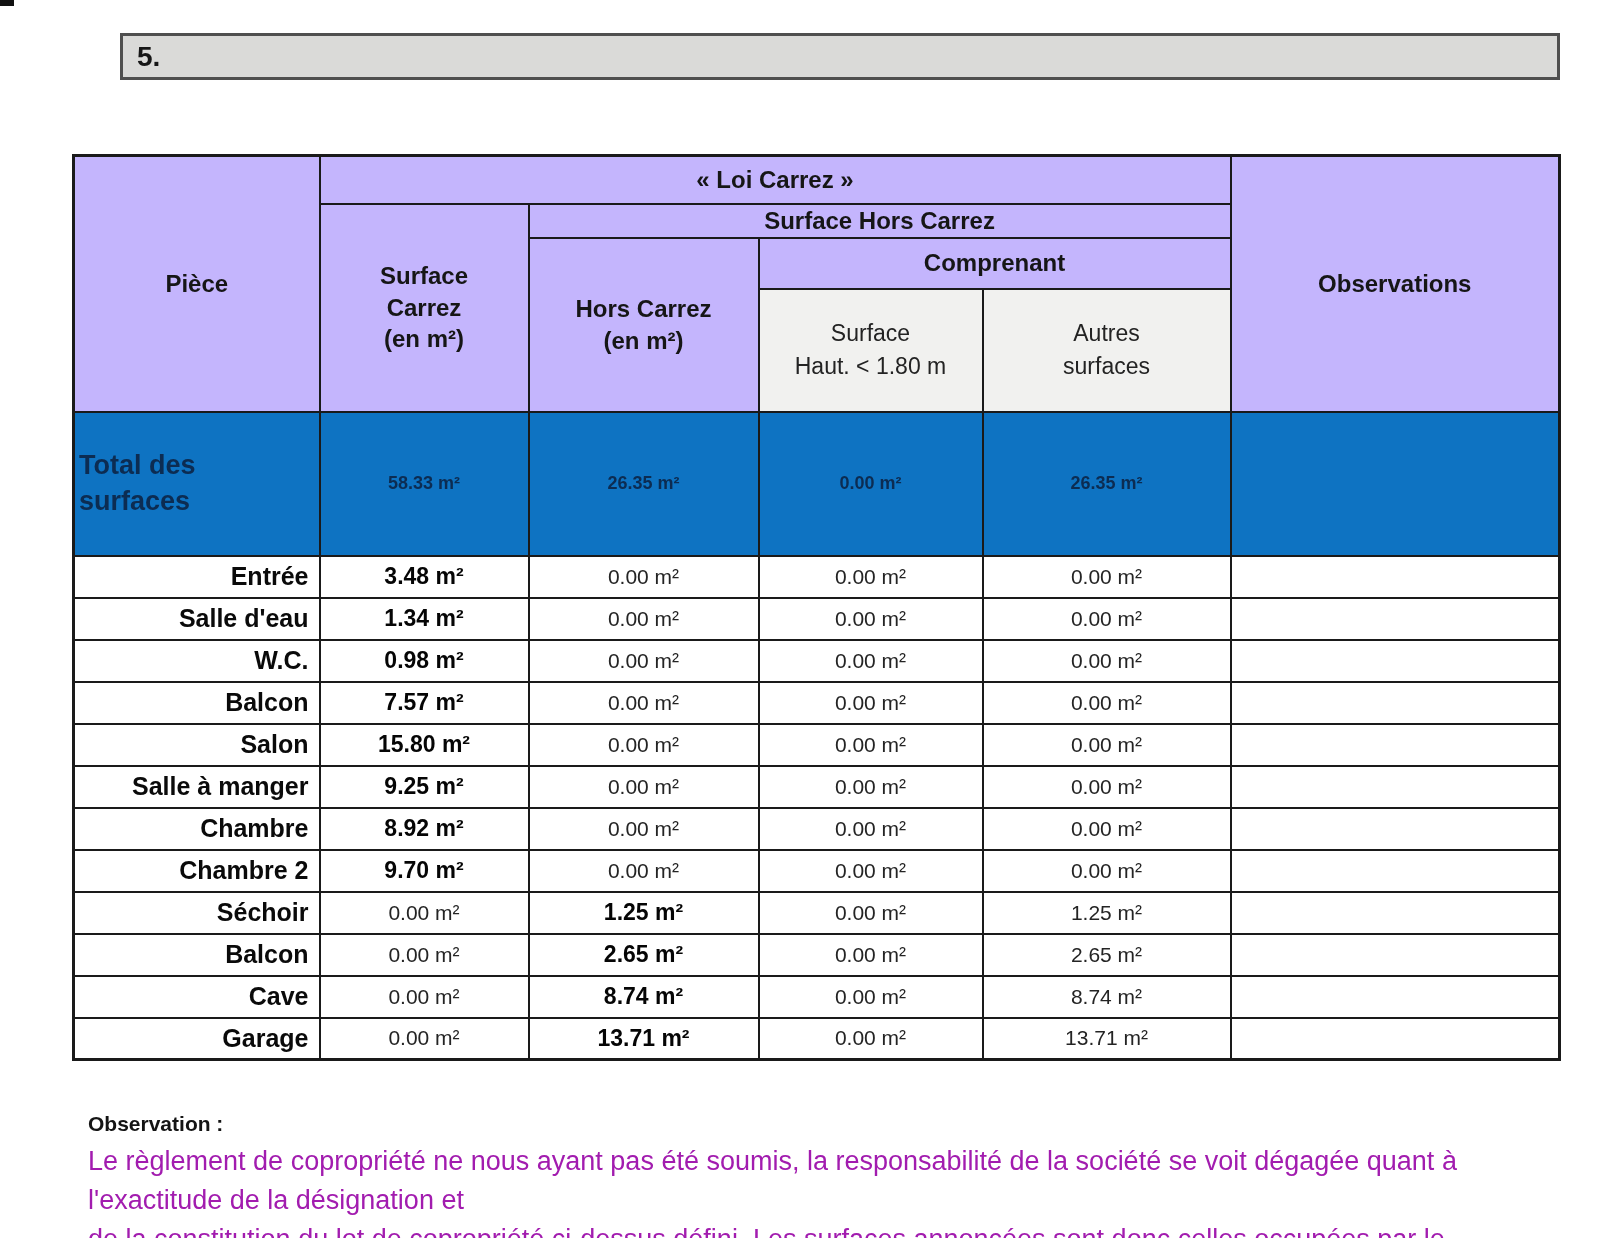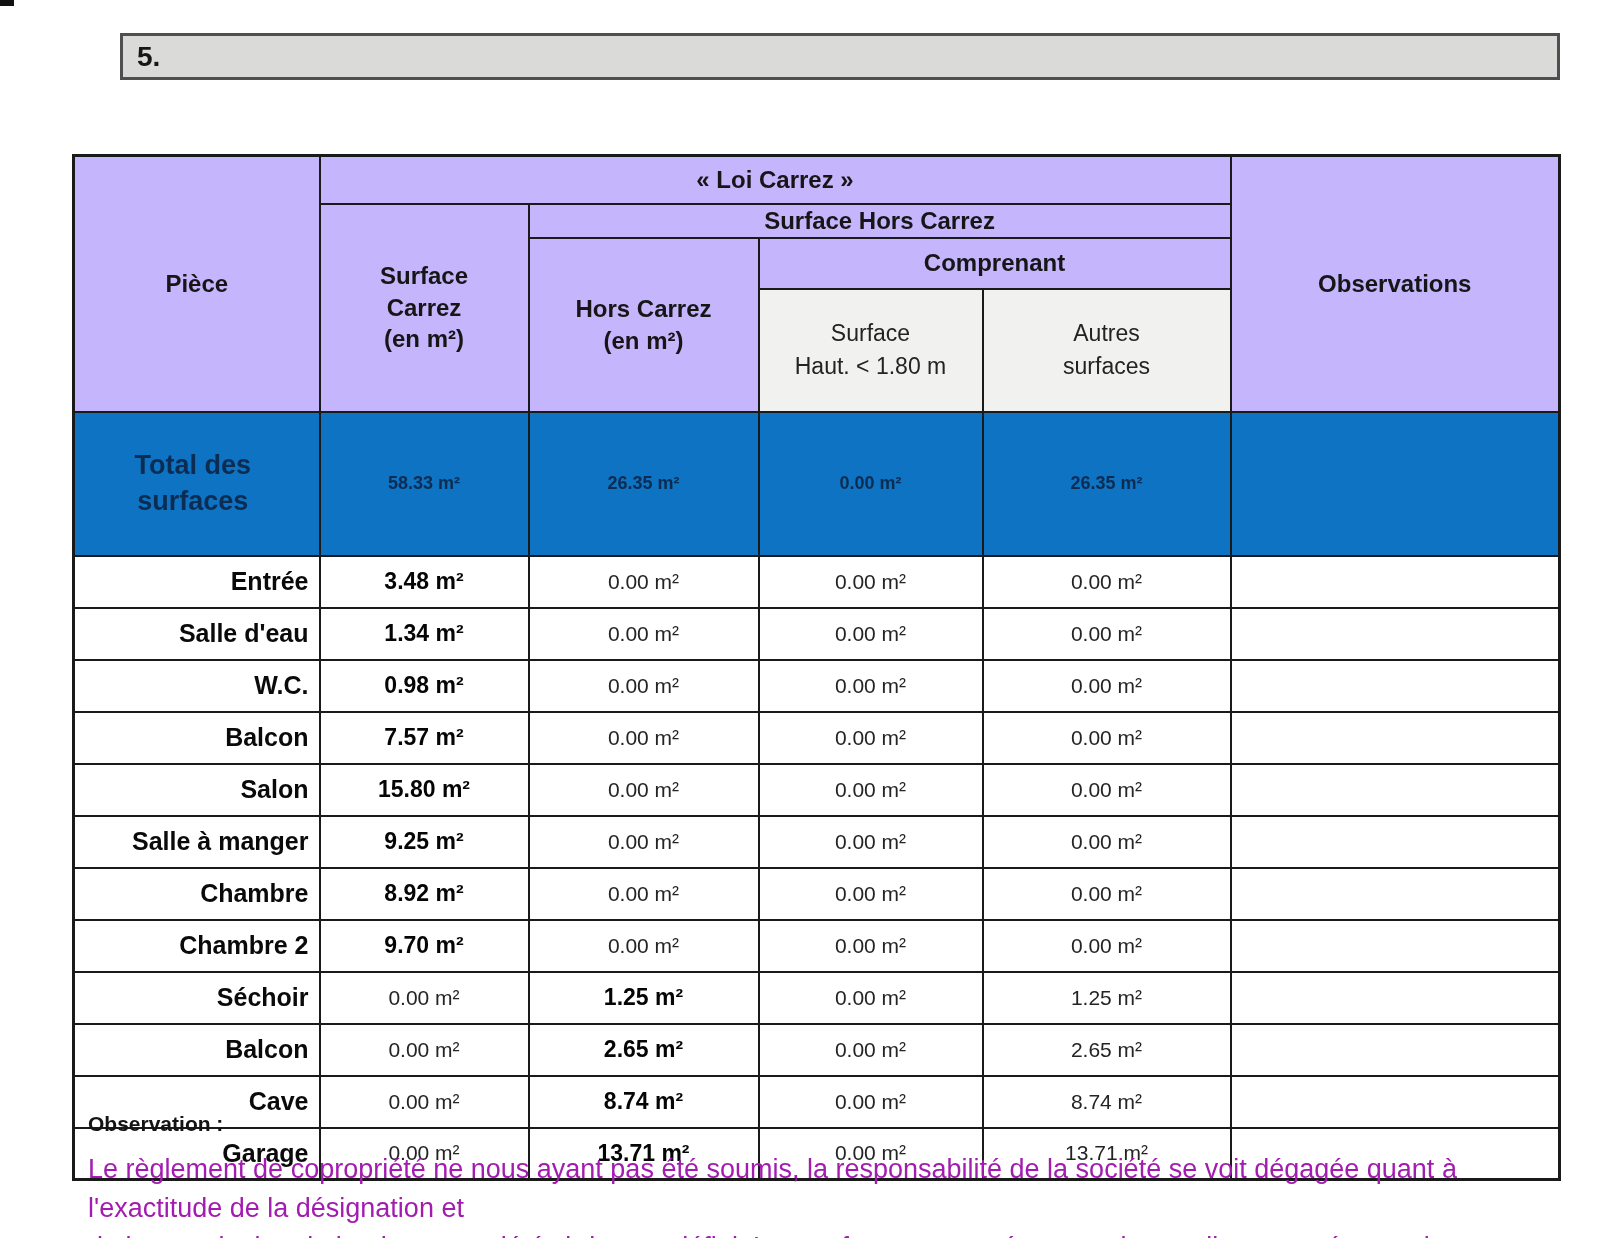--- a/index.html
+++ b/index.html
@@ -40,32 +40,32 @@
   td.hdr-reg{
     background:#f1f1ef;font-weight:normal;font-size:23px;color:#232323;
     line-height:1.45;white-space:pre-line;
   }
   tr.hA{height:48px;} tr.hB{height:34px;} tr.hC{height:51px;} tr.hD{height:123px;}
   tr.total-row{height:144px;}
   tr.total-row td{
     background:#0e73c2;color:#0c2c52;font-weight:bold;font-size:18px;
   }
   tr.total-row td.room{
-    text-align:center;padding-right:12px;white-space:pre-line;line-height:1.3;font-size:27px;
-  }
-  tr.data-row{height:52px;}
+    text-align:left;padding-right:12px;white-space:pre-line;line-height:1.3;font-size:27px;
+  }
+  tr.data-row{height:42px;}
   tr.data-row td{font-size:21px;color:#242424;}
   tr.data-row td.room{
     text-align:right;padding-right:10px;font-weight:bold;font-size:25px;color:#0a0a0a;
   }
   tr.data-row td.bval{font-weight:bold;font-size:23px;color:#050505;margin-left:40px;}
 
   
   .obs-block{position:absolute;left:88px;top:1112px;width:1440px;}
-  .obs-label{font-weight:bold;font-size:21px;color:#141414;margin-bottom:14px;}
+  .obs-label{font-weight:bold;font-size:21px;color:#141414;margin-bottom:6px;}
   .obs-text{font-size:27px;color:#a21caf;line-height:1.45;white-space:pre-line;}
 </style>
 </head>
 <body>
 
 <div class="corner-mark"></div>
 
 <div class="title-bar">
   <span class="title-num">5.</span>
 </div>

